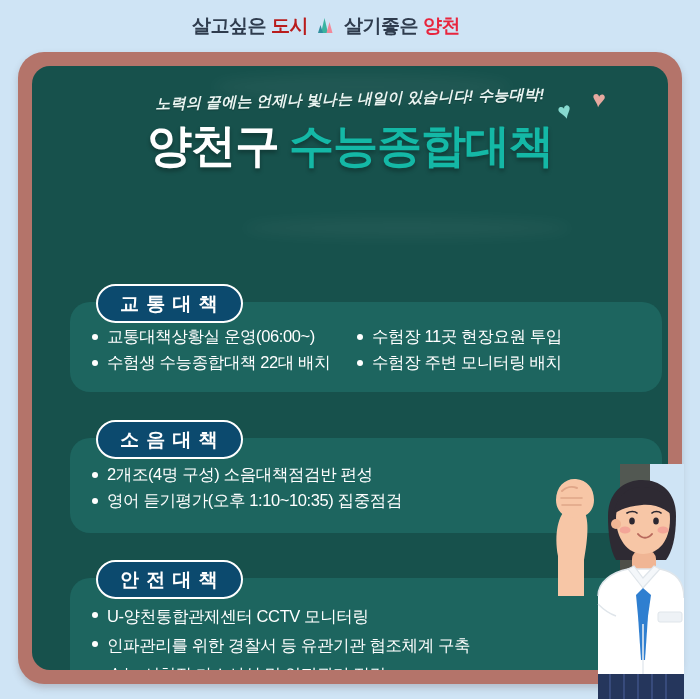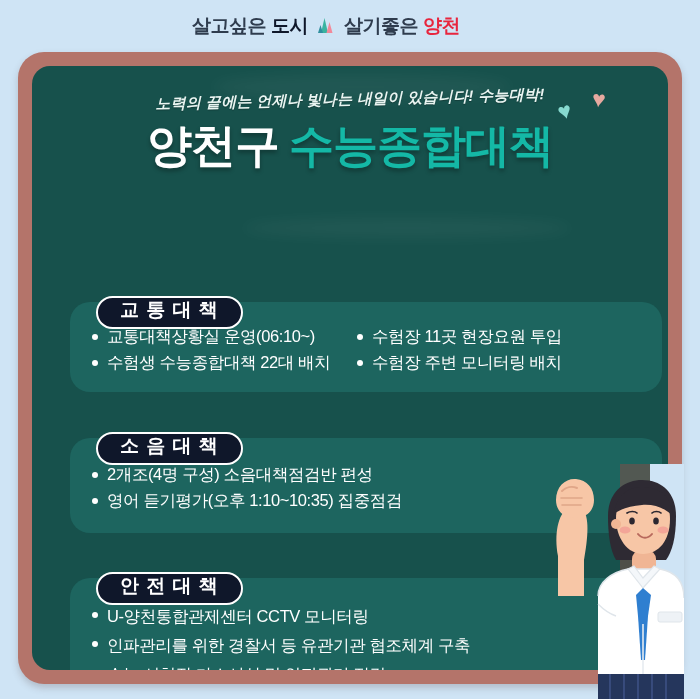--- a/index.html
+++ b/index.html
@@ -28,21 +28,21 @@
     justify-content: center;
     gap: 5px;
   }
   .logo-text {
     font-size: 19px;
     font-weight: bold;
     letter-spacing: -0.5px;
     line-height: 1;
   }
   .logo-dark  { color: #2f3c4e; }
-  .logo-blue  { color: #0f172a; }
+  .logo-blue  { color: #b91c1c; }
   .logo-red   { color: #e8253e; }
 
   #logo-mark {
     width: 22px;
     height: 22px;
     position: relative;
     display: inline-block;
     margin: 0 2px;
   }
 
@@ -127,25 +127,25 @@
   .section { position: absolute; left: 38px; }
   .panel {
     position: absolute;
     top: 18px;
     left: 0;
     background: #1d655f;
     border-radius: 20px;
   }
   .pill {
     position: absolute;
-    top: 12px; left: 26px;
+    top: 0; left: 26px;
     border: 2.5px solid #ffffff;
     border-radius: 22px;
-    background: #0f172a;
-    padding: 2px 22px 7px;
+    background: #0c4a6e;
+    padding: 8px 22px 7px;
     z-index: 3;
   }
   .pill-label {
     color: #ffffff;
     font-size: 19px;
     font-weight: bold;
     letter-spacing: 1px;
     white-space: nowrap;
     line-height: 1.05;
   }
@@ -240,21 +240,21 @@
 
     <div class="section" id="section-traffic">
       <div class="panel"></div>
       <div class="pill">
         <span class="pill-label">교 통 대 책</span>
       </div>
       <div class="bullets">
         <div class="bullet-row">
           <div class="bullet-item bullet-col-a">
             <span class="dot"></span>
-            <span>교통대책상황실 운영(06:10~)</span>
+            <span>교통대책상황실 운영(06:00~)</span>
           </div>
           <div class="bullet-item">
             <span class="dot"></span>
             <span>수험장 11곳 현장요원 투입</span>
           </div>
         </div>
         <div class="bullet-row">
           <div class="bullet-item bullet-col-a">
             <span class="dot"></span>
             <span>수험생 수능종합대책 22대 배치</span>

